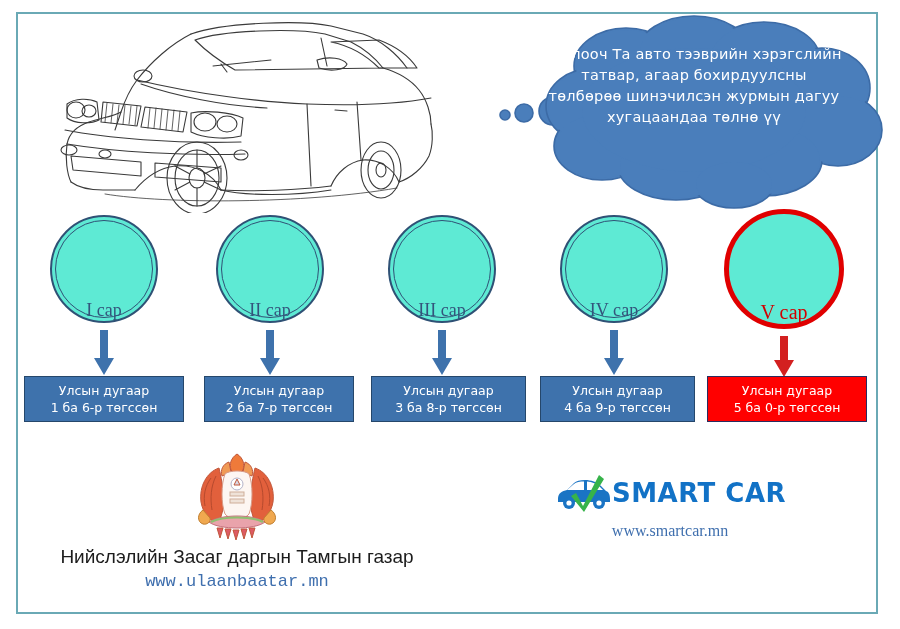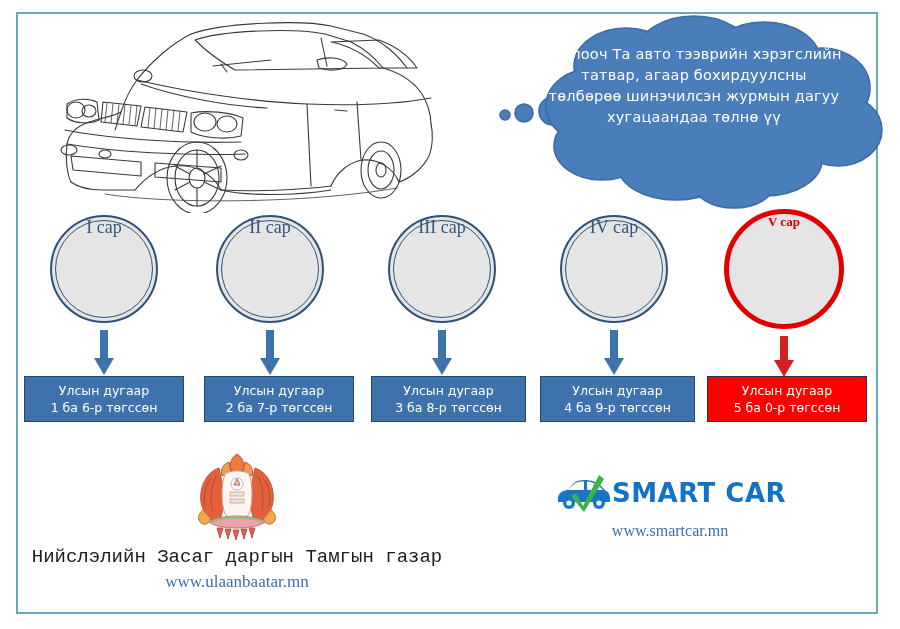--- a/index.html
+++ b/index.html
@@ -47,42 +47,42 @@
     z-index:3;
   }
 
   
   .circle{
     position:absolute;
     width:108px;height:108px;
     border-radius:50%;
     box-sizing:border-box;
     border:2px solid #2f5175;
-    background:#e5e5e5;
-    display:flex;align-items:flex-start;justify-content:center;
+    background:#5eead4;
+    display:flex;align-items:flex-end;justify-content:center;
   }
   .circle .inner-ring{
     position:absolute;
     left:3px;top:3px;right:3px;bottom:3px;
     border-radius:50%;
     border:1.6px solid #2f5175;
     pointer-events:none;
   }
   .circle .clabel{
     position:relative;z-index:2;
     font-family:"Liberation Serif", serif;
     font-size:18px;
     color:#33557c;
     white-space:nowrap;
   }
   .circle.red{
     border:5px solid #e00000;
     width:120px;height:120px;
   }
-  .circle.red .clabel{color:#d10000;font-size:13px;font-weight:bold;}
+  .circle.red .clabel{color:#d10000;font-size:20px;}
 
   
   .arrow{position:absolute;width:22px;height:46px;}
   .arrow svg{display:block;width:100%;height:100%;}
 
   
   .box{
     position:absolute;
     height:46px;
     box-sizing:border-box;
@@ -100,25 +100,25 @@
   .box .l1{white-space:nowrap;}
   .box .l2{white-space:nowrap;}
 
   
   #footer-left{
     position:absolute;left:22px;top:448px;width:430px;text-align:center;
   }
   #emblem{width:96px;height:96px;margin:0 auto;}
   #emblem svg{display:block;width:100%;height:100%;}
   #gov-name{
+    font-family:Liberation Sans, sans-serif;
+    font-size:19px;color:#1c1c1c;margin-top:2px;white-space:nowrap;
+  }
+  #gov-url{
     font-family:Liberation Mono, monospace;
-    font-size:19px;color:#1c1c1c;margin-top:2px;white-space:nowrap;
-  }
-  #gov-url{
-    font-family:Liberation Serif, serif;
     font-size:17px;color:#3f6fae;margin-top:4px;
   }
 
   #footer-right{
     position:absolute;left:465px;top:470px;width:410px;text-align:center;
   }
   #smart-logo{
     display:flex;align-items:center;justify-content:center;height:46px;
   }
   #smart-logo .logo-mark{width:58px;height:40px;}

